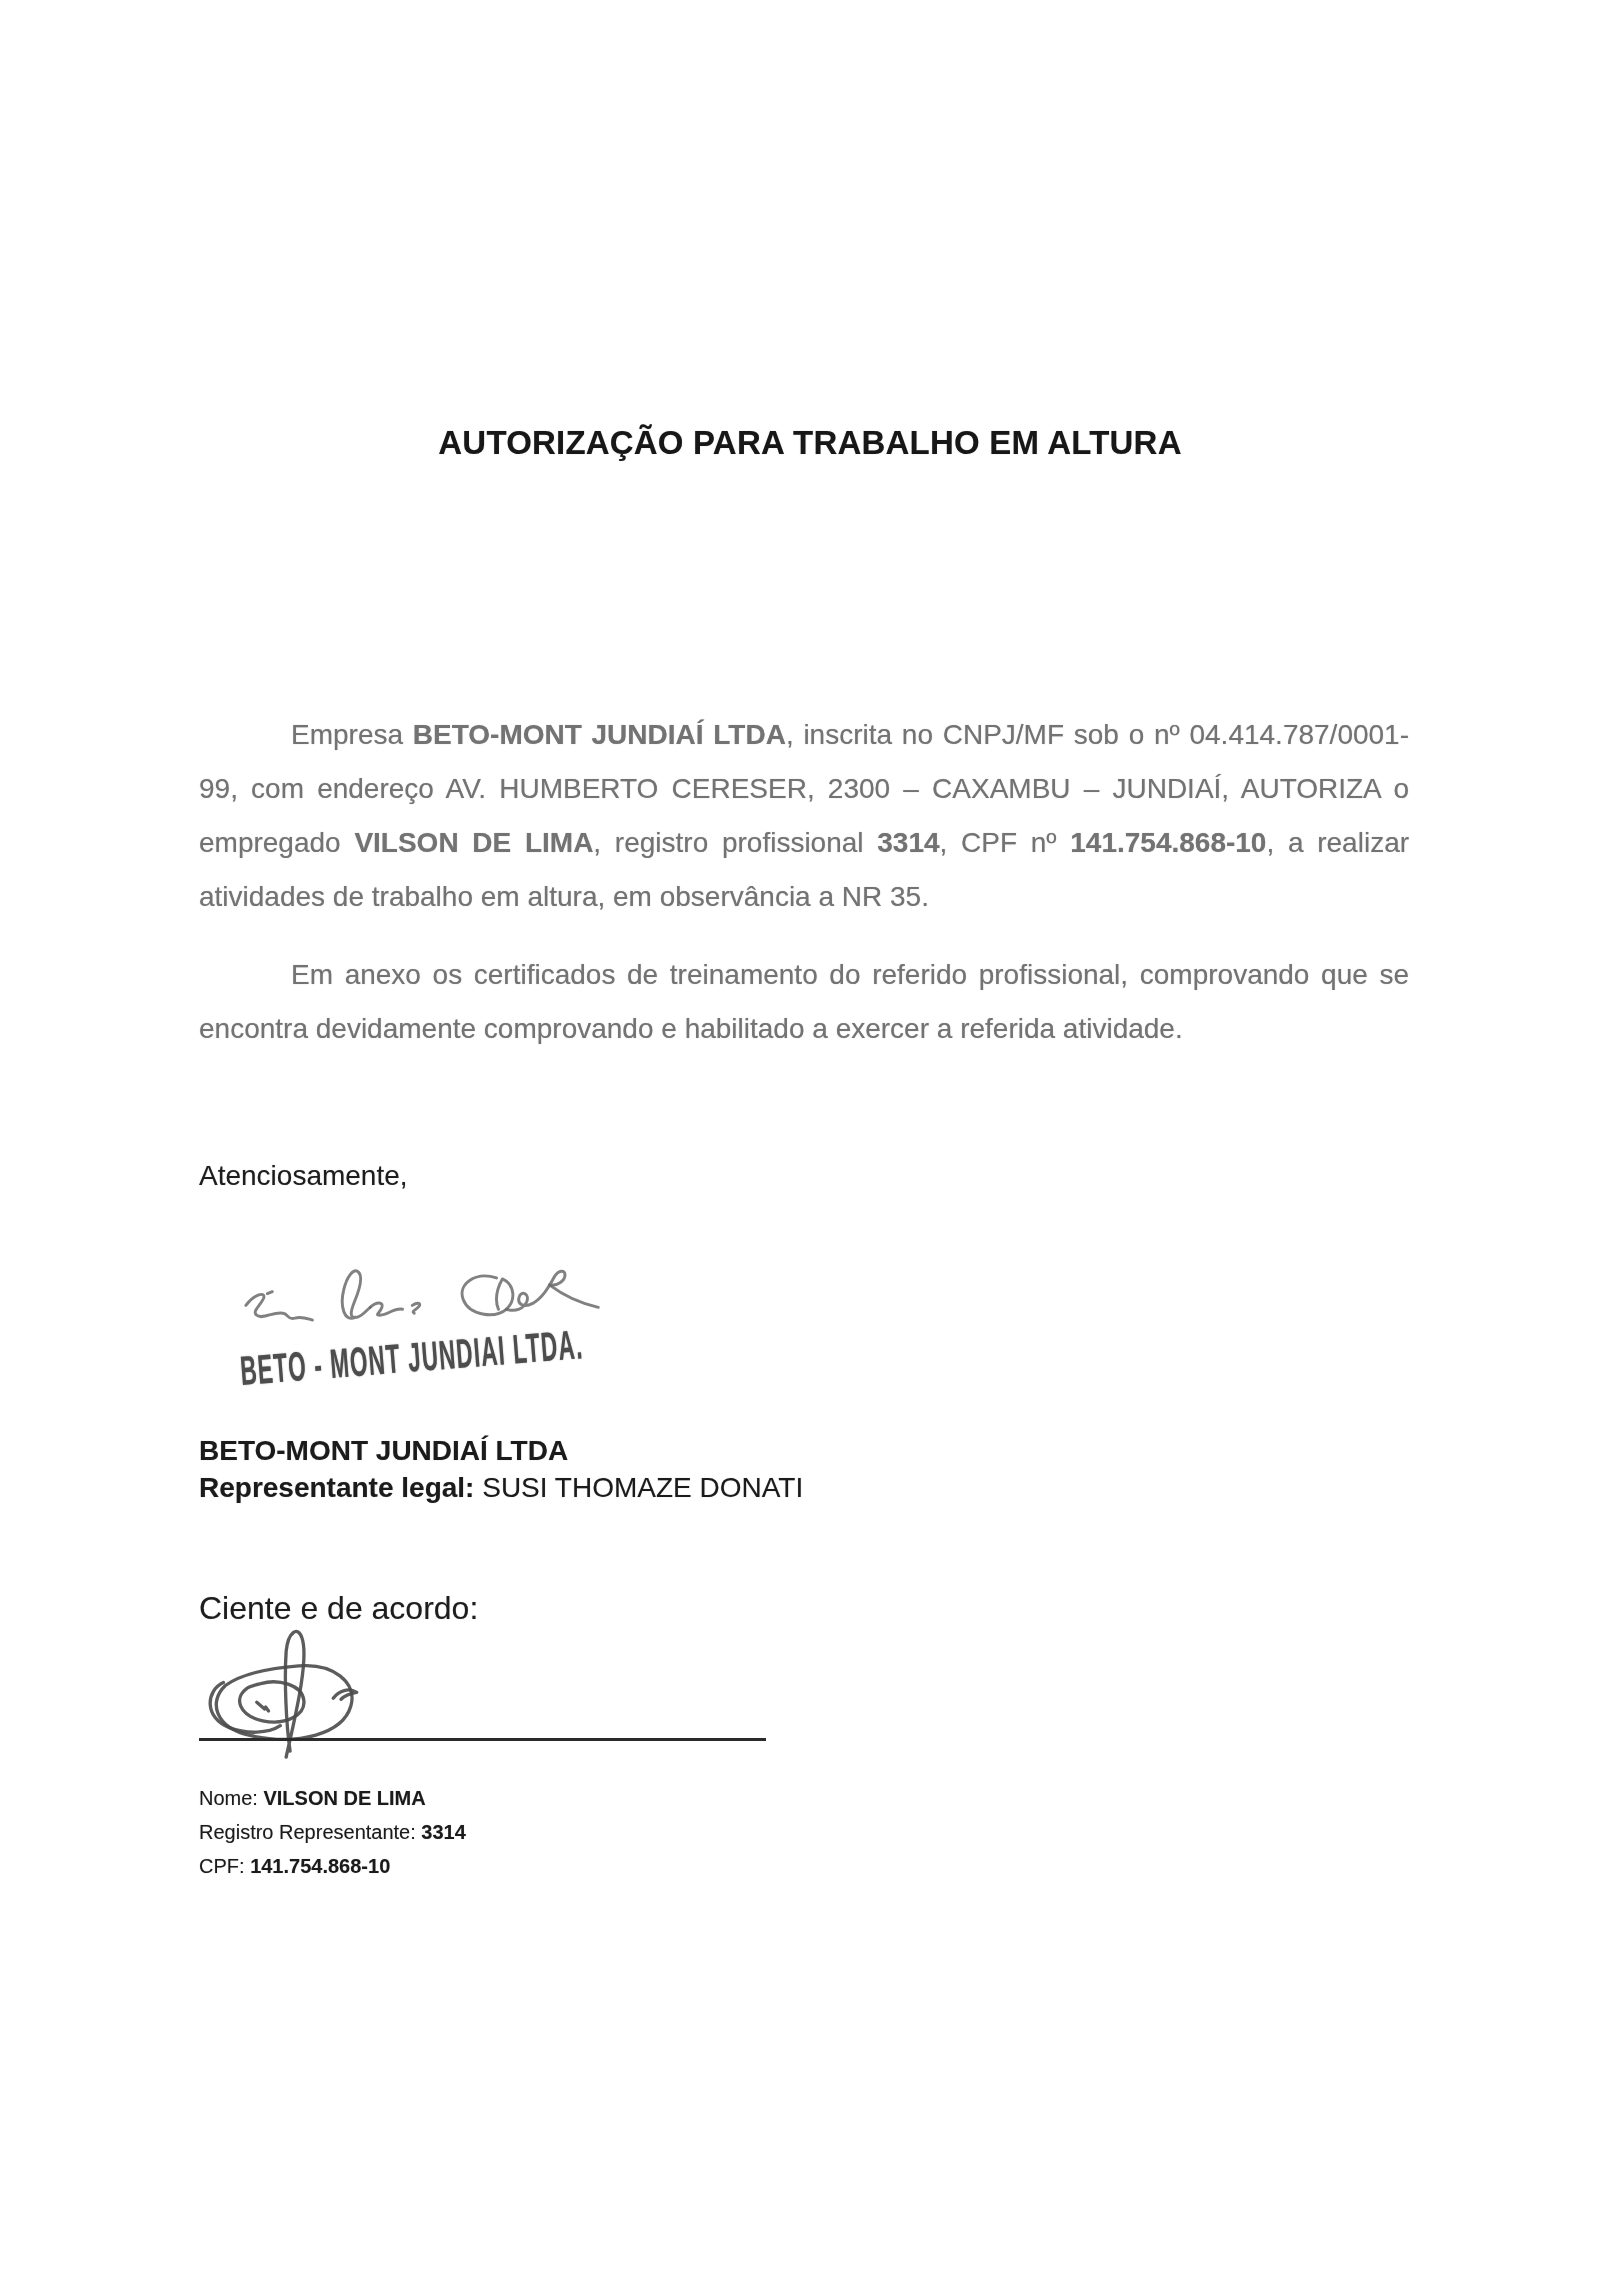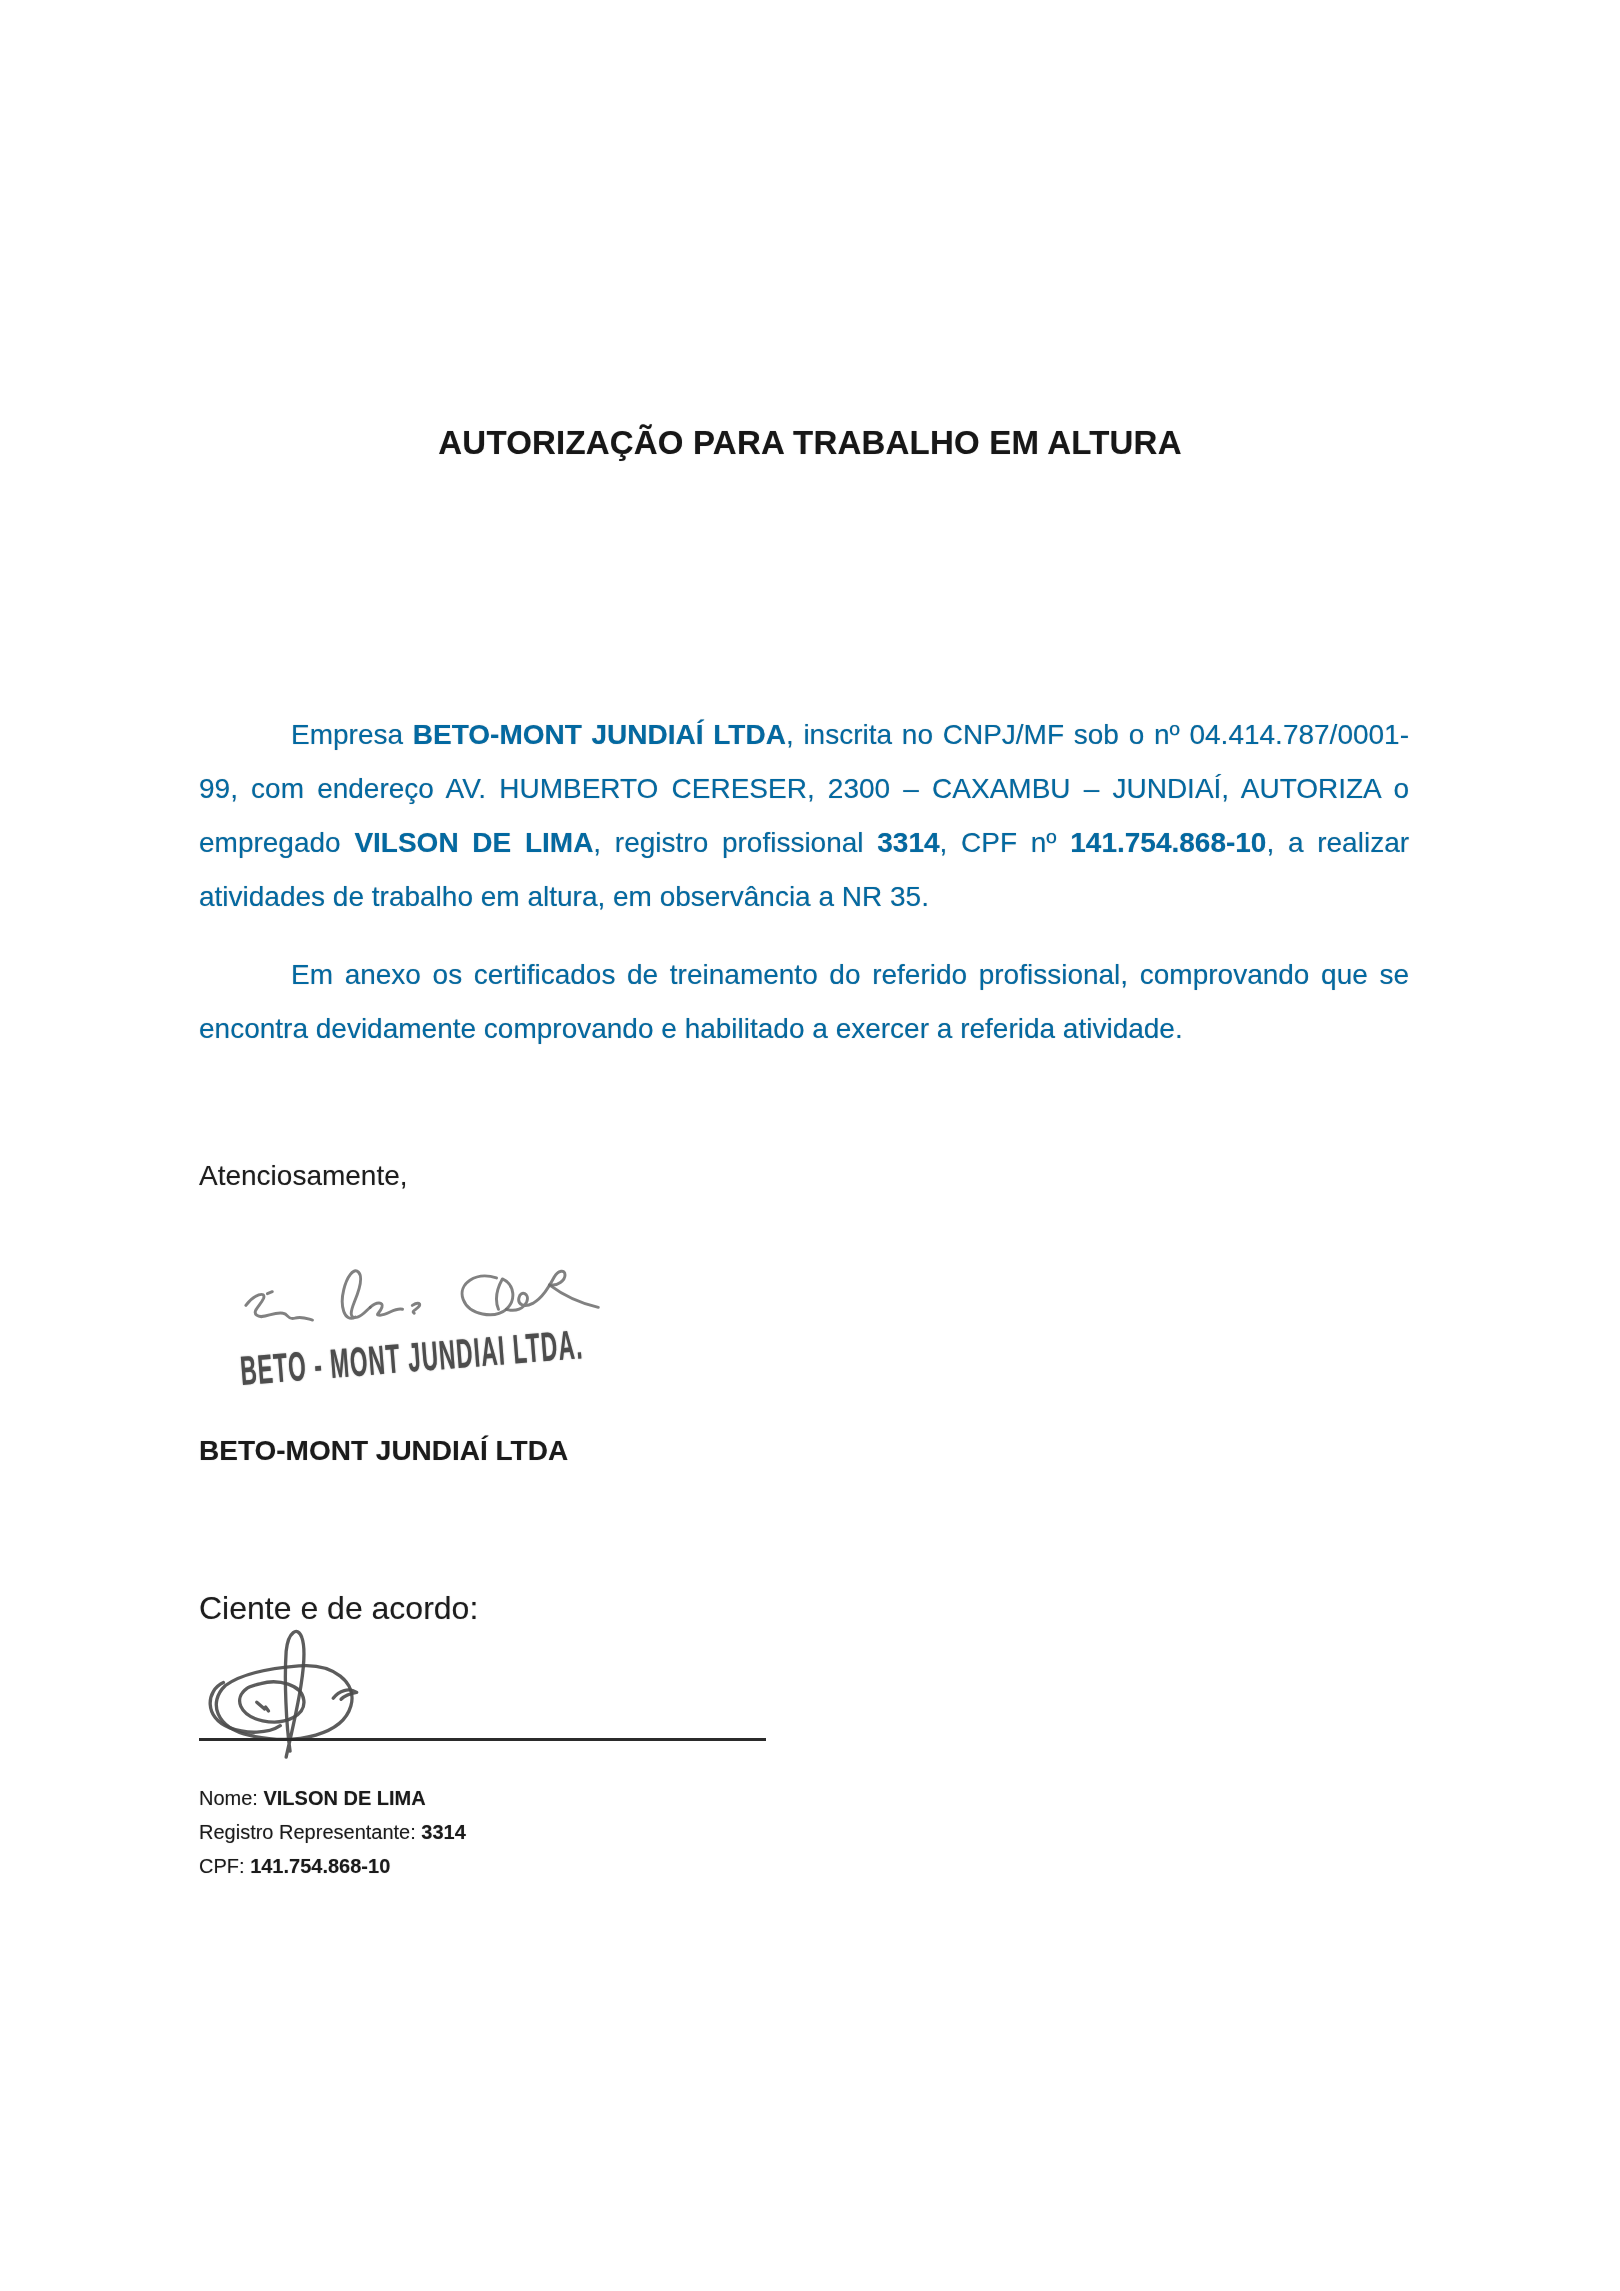--- a/index.html
+++ b/index.html
@@ -15,21 +15,21 @@
   .txt{ text-shadow:0 0 1px rgba(30,30,30,.35); }
   .b{ font-weight:700; }
   .doc-title{
     position:absolute; top:424px; left:0; width:1620px;
     text-align:center; font-size:33px; font-weight:700;
     letter-spacing:0.2px; color:#171717;
   }
   .para{
     position:absolute; left:199px; width:1210px;
     font-size:28px; line-height:54px;
-    text-align:justify; color:#0369a1;
+    text-align:justify; color:#737373;
   }
   .indent{ text-indent:92px; }
   .p1{ top:708px; }
   .p2{ top:948px; }
   .closing{ position:absolute; left:199px; top:1160px; font-size:28px; }
   .sig1{ position:absolute; left:240px; top:1268px; width:372px; height:63px; }
   .stamp{
     position:absolute; left:242px; top:1351px;
     font-size:41px; line-height:41px; font-weight:700;
     letter-spacing:2px; white-space:nowrap;
@@ -78,20 +78,21 @@
     <path class="ink1" d="M176,38 c6,-4 10,-2 6,2 c-3,3 -7,4 -4,6"></path>
     <path class="ink1" d="M262,10 C241,3 222,16 228,32 C234,48 260,52 272,42 C282,33 281,17 268,11 C263,20 260,32 264,42"></path>
     <path class="ink1" d="M272,42 c10,3 18,-1 21,-8 c3,-8 -6,-12 -8,-4 c-2,8 6,10 14,6 c10,-6 16,-16 22,-27 c4,-7 11,-8 11,-2 c0,6 -8,11 -14,10"></path>
     <path class="ink1" d="M316,17 c12,9 28,18 50,23"></path>
   </svg>
 
   <div class="stamp">BETO - MONT JUNDIAI LTDA.</div>
 
   <div class="company-block">
     <div class="b txt">BETO-MONT JUNDIAÍ LTDA</div>
+    <div class="txt"><span class="b">Representante legal: </span><span>SUSI THOMAZE DONATI</span></div>
   </div>
 
   <div class="ack-label txt">Ciente e de acordo:</div>
 
   <svg class="sig2" viewBox="0 0 250 150" aria-hidden="true">
     <path class="ink2" d="M30,75 C12,92 20,118 55,126 C105,137 150,124 158,96 C165,72 140,52 105,55 C78,57 48,62 30,75"></path>
     <path class="ink2" d="M28,72 C10,80 8,108 34,118 C52,125 74,124 86,116"></path>
     <path class="ink2" d="M52,78 C38,88 44,106 68,111 C92,116 112,105 110,90 C108,74 84,68 66,73 C58,75 54,76 52,78"></path>
     <path class="ink2" d="M92,148 C100,112 116,48 108,26 C104,14 94,20 92,40 C90,70 92,115 96,142"></path>
     <path class="ink2" d="M62,92 l8,7 m1,-2 l3,4"></path>

